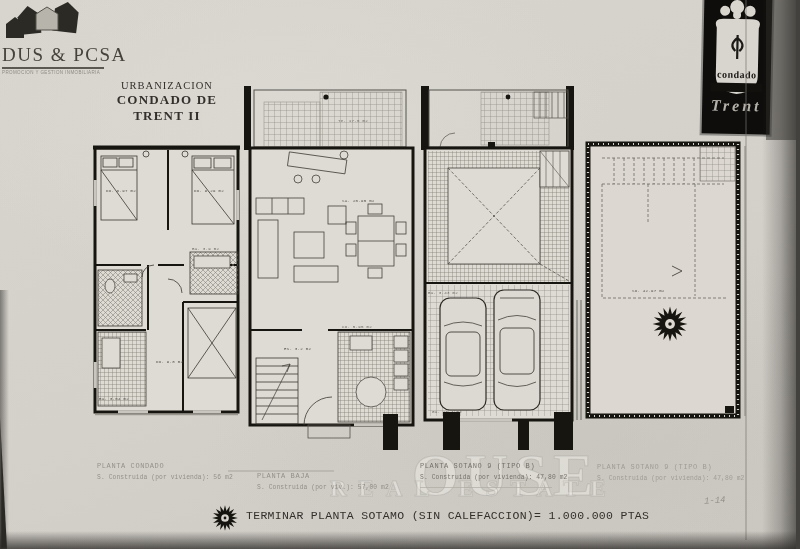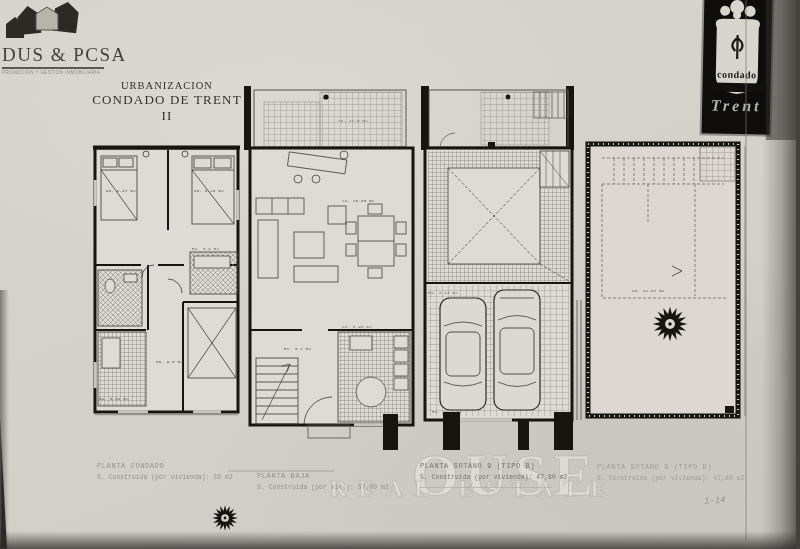--- a/index.html
+++ b/index.html
@@ -27,21 +27,21 @@
     clip-path:polygon(0 76%,10% 100%,0 100%);filter:blur(1px);}
 
   
   .agency{left:2px;top:2px;width:130px;}
   .agency-name{font-size:19px;letter-spacing:1.5px;color:#45423c;margin-top:-2px;}
   .agency-rule{width:102px;height:2px;background:#5b5851;margin-top:1px;}
   .agency-tag{font-size:4.5px;letter-spacing:.4px;color:#8d8a83;margin-top:1px;white-space:nowrap;}
 
   .title{left:92px;top:80px;width:150px;text-align:center;color:#33302c;}
   .title .l1{font-size:10.5px;font-weight:normal;letter-spacing:1px;}
-  .title .l2{font-size:13px;font-weight:normal;letter-spacing:1.2px;margin-top:1px;}
+  .title .l2{font-size:13px;font-weight:bold;letter-spacing:1.2px;margin-top:1px;}
 
   
   .crest{left:703px;top:-2px;width:68px;height:136px;background:#0e0d0b;transform:rotate(1.2deg);
          box-shadow:0 0 0 2px rgba(14,13,11,.35);}
 
   
   .cap{position:absolute;color:#5e5b53;}
   .cap .t{font-size:7px;letter-spacing:.6px;white-space:nowrap;}
   .cap .a{font-size:6.3px;letter-spacing:.1px;margin-top:4px;white-space:nowrap;}
   .cap.o55{opacity:.55}.cap.o80{opacity:.8}.cap.o40{opacity:.4}
@@ -331,20 +331,21 @@
     <div class="t">PLANTA SOTANO 9 (TIPO B)</div>
     <div class="a">S. Construida (por vivienda): 47,80 m2</div>
   </div>
 
   <svg class="abs" style="left:210px;top:503px" width="30" height="30" viewBox="-14 -14 28 28">
     <polygon fill="#17150f" points="12,0 4.6,1.9 8.5,8.5 1.9,4.6 0,12 -1.9,4.6 -8.5,8.5 -4.6,1.9 -12,0 -4.6,-1.9 -8.5,-8.5 -1.9,-4.6 0,-12 1.9,-4.6 8.5,-8.5 4.6,-1.9"></polygon>
     <polygon fill="#17150f" transform="rotate(22.5)" points="12,0 4.6,1.9 8.5,8.5 1.9,4.6 0,12 -1.9,4.6 -8.5,8.5 -4.6,1.9 -12,0 -4.6,-1.9 -8.5,-8.5 -1.9,-4.6 0,-12 1.9,-4.6 8.5,-8.5 4.6,-1.9"></polygon>
     <circle r="3.6" fill="#d6d3cd"></circle>
       <circle r="1.3" fill="#17150f"></circle>
   </svg>
+  <div class="footer abs mono">TERMINAR PLANTA SOTAMO (SIN CALEFACCION)= 1.000.000 PTAS</div>
   <div class="pagemark abs mono">1-14</div>
 
   <div class="crease abs"></div>
   <div class="shadow-right abs"></div>
   <div class="shadow-topright abs"></div>
   <div class="shadow-bottom abs"></div>
   <div class="shadow-left abs"></div>
   <div class="corner-wedge abs"></div>
 </div>
 

